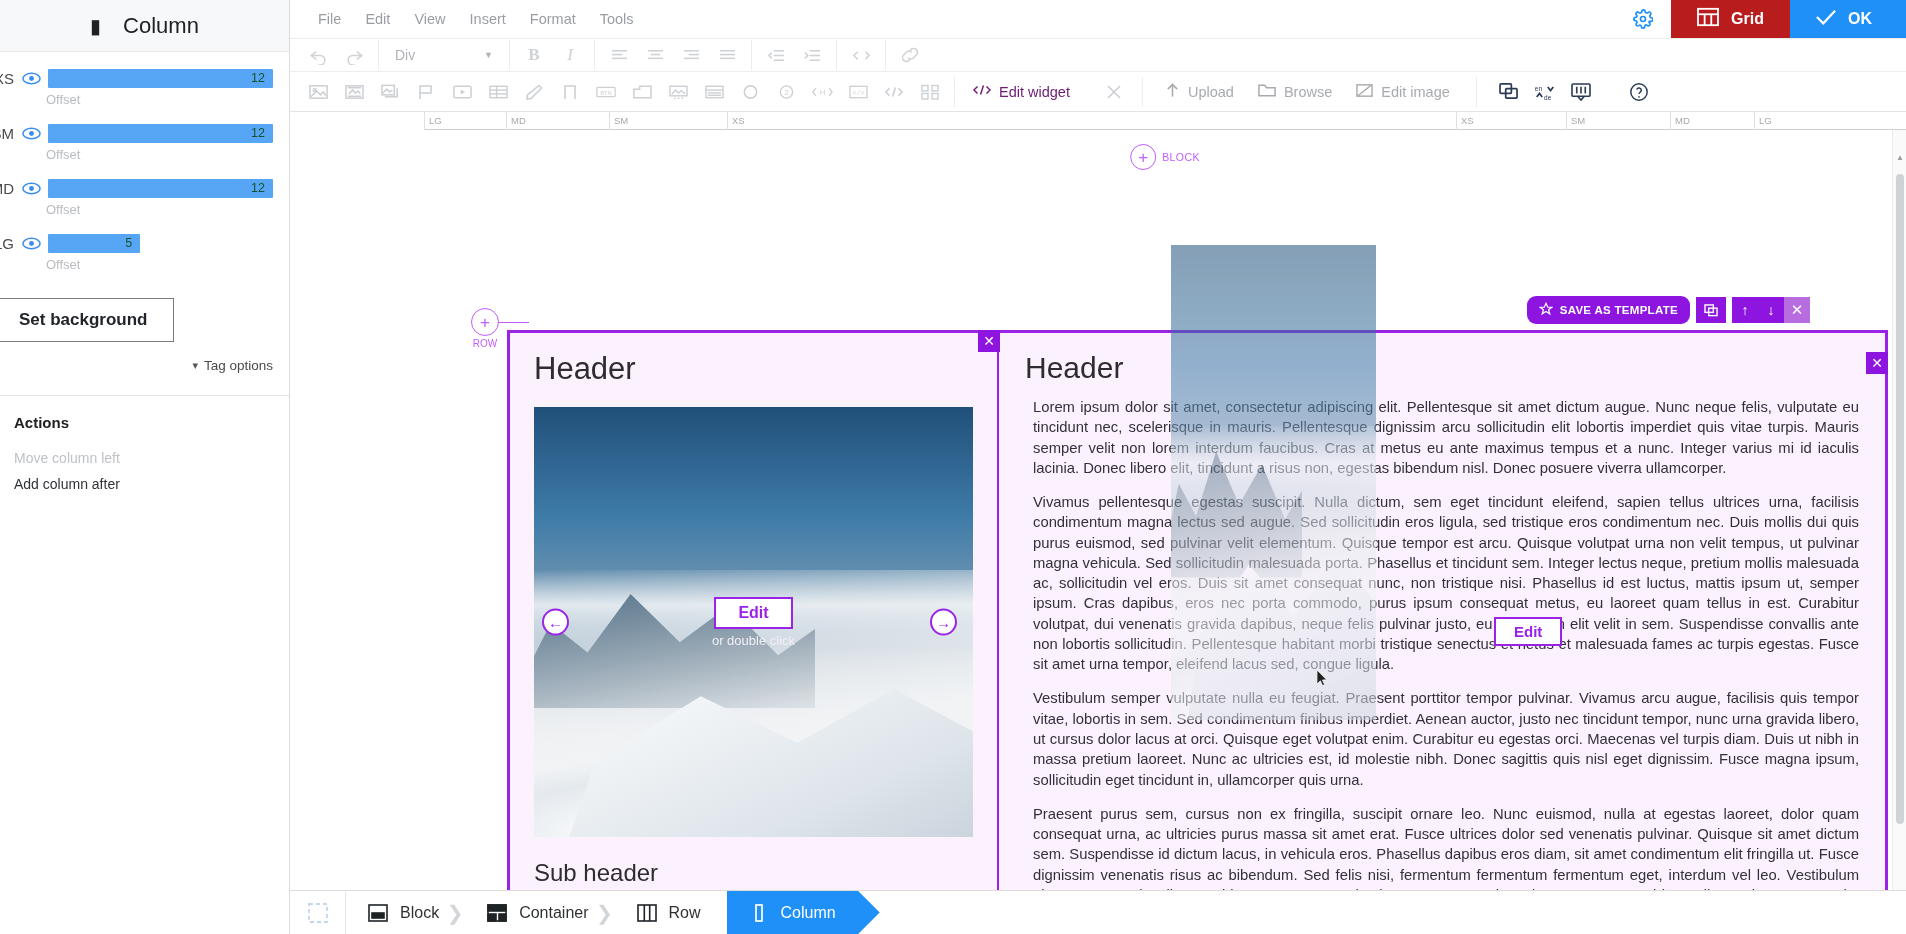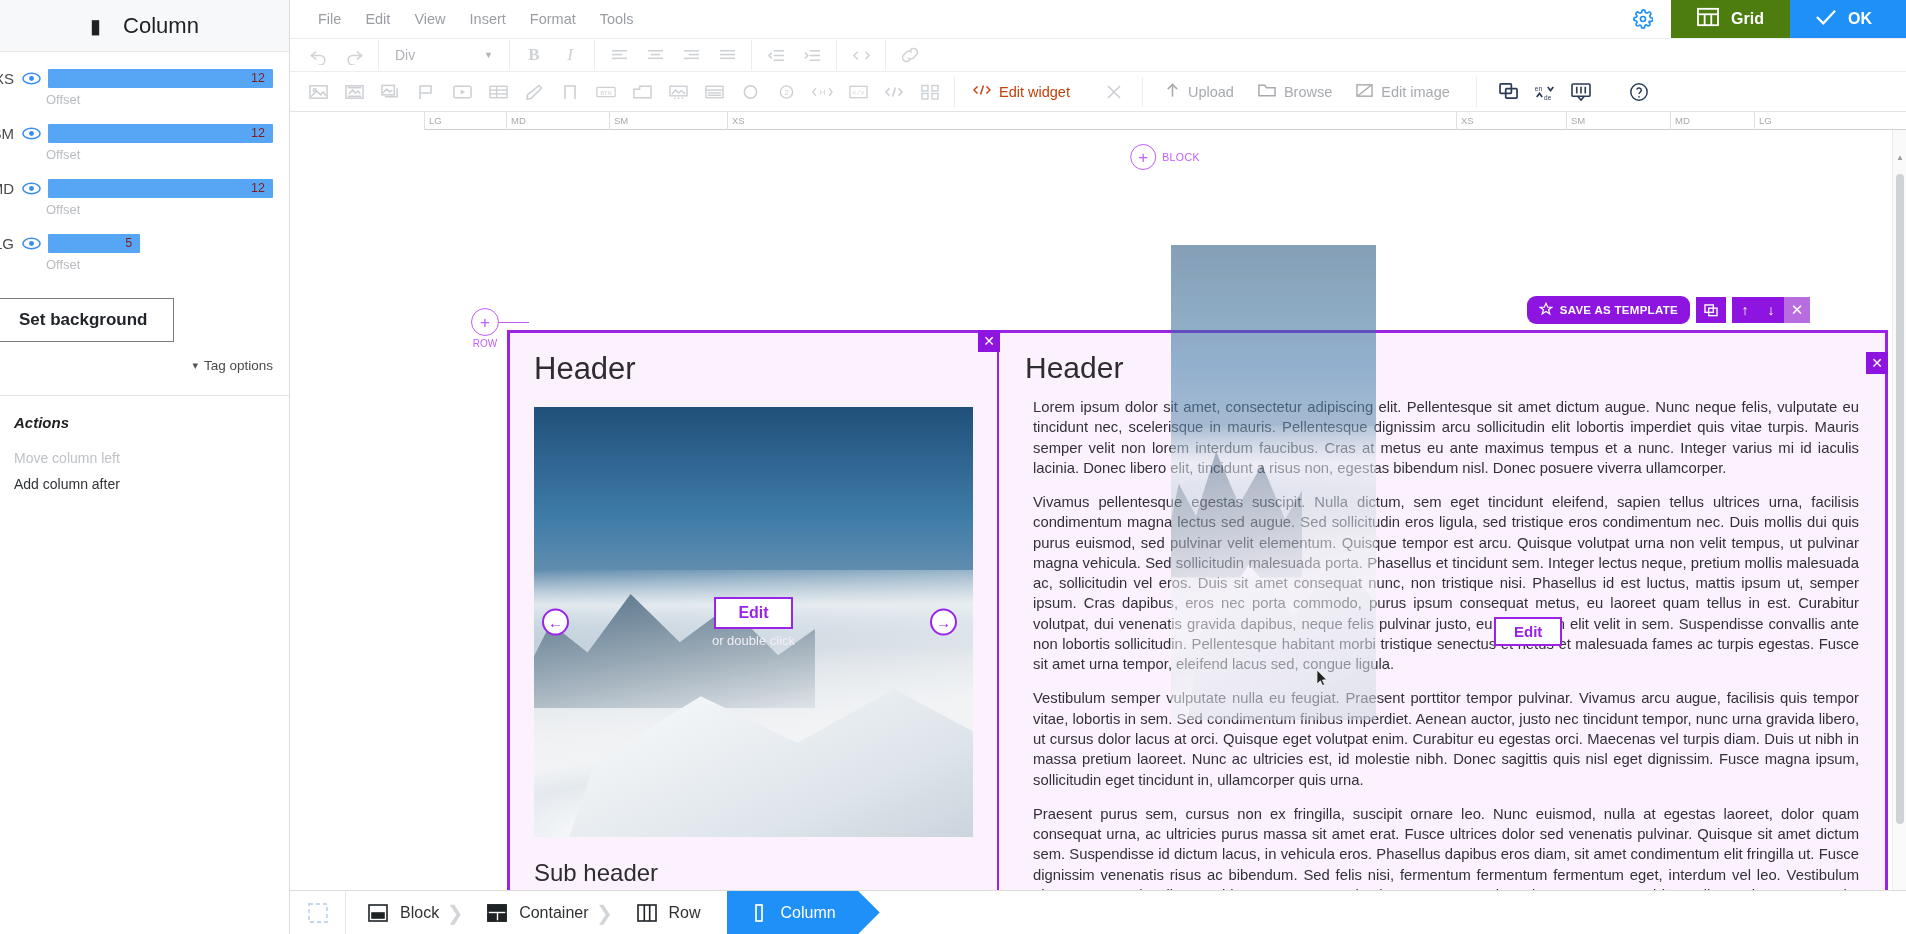--- a/index.html
+++ b/index.html
@@ -29,21 +29,21 @@
     display: flex; align-items: center; height: 40px;
     padding-left: 0; margin-left: -12px;
   }
   .bp-label { width: 26px; font-size: 15px; color: #4a4a4a; text-align: right; }
   .bp-eye { width: 34px; display: flex; align-items: center; justify-content: center; }
   .bp-eye svg { display: block; }
   .bp-bar-wrap { flex: 1; padding-right: 16px; }
   .bp-bar {
     background: #56a6f5; height: 19px; border-radius: 1px;
     display: flex; align-items: center; justify-content: flex-end;
-    padding-right: 8px; color: #7f1d1d; font-size: 12.5px;
+    padding-right: 8px; color: #14532d; font-size: 12.5px;
   }
   .bp-offset {
     font-size: 13px; color: #b9bcc0; margin-left: 46px; margin-top: -6px;
     margin-bottom: 6px;
   }
 
   .setbg-wrap { padding: 20px 0 0 0; margin-left: -8px; }
   .setbg {
     display: inline-block; border: 1px solid #7b7b7b; background: #fff;
     padding: 11px 26px; font-size: 17px; font-weight: bold; color: #212529;
@@ -51,40 +51,40 @@
   }
   .tagopt {
     text-align: right; padding: 16px 16px 0 0; font-size: 13.5px; color: #4a4a4a;
     display: flex; justify-content: flex-end; align-items: center; gap: 6px;
     cursor: pointer;
   }
   .chev { font-size: 11px; color: #555; }
   .sb-div { height: 1px; background: #e3e3e3; margin-top: 22px; }
 
   .actions { padding: 18px 0 0 14px; }
-  .actions h3 { font-size: 15px; color: #202124; margin-bottom: 14px; font-weight: bold; font-style: italic; }
+  .actions h3 { font-size: 15px; color: #202124; margin-bottom: 14px; font-weight: bold; }
   .act-item { font-size: 14px; color: #303236; padding: 5px 0; cursor: pointer; }
   .act-item.disabled { color: #bfc2c6; cursor: default; }
 
   
   .main { flex: 1; position: relative; display: flex; flex-direction: column; height: 934px; }
 
   
   .menubar {
     height: 38px; background: #fff; display: flex; align-items: center;
     padding-left: 16px; gap: 0; position: relative; z-index: 5;
   }
   .menu-item { font-size: 14.5px; color: #9a9da1; padding: 4px 12px; cursor: pointer; }
   .menubar-right { margin-left: auto; display: flex; align-items: center; height: 38px; }
   .gear-btn {
     width: 56px; height: 38px; display: flex; align-items: center; justify-content: center;
     background: #fff; cursor: pointer;
   }
   .grid-btn {
-    background: #4d7c0f; color: #fff; height: 38px; display: flex; align-items: center;
+    background: #b91c1c; color: #fff; height: 38px; display: flex; align-items: center;
     gap: 12px; padding: 0 26px; font-size: 16px; font-weight: bold; cursor: pointer;
   }
   .ok-btn {
     background: #1e90f7; color: #fff; height: 38px; display: flex; align-items: center;
     gap: 12px; padding: 0 34px 0 26px; font-size: 16px; font-weight: bold; cursor: pointer;
   }
 
   
   .tb1 {
     height: 34px; background: #fff; display: flex; align-items: center;
@@ -103,21 +103,21 @@
   .tb2 {
     height: 40px; background: #fff; display: flex; align-items: center;
     padding-left: 10px; border-bottom: 1px solid #e4e4e4;
   }
   .tb2 .tb-btn { color: #ccd0d4; }
   .tb2 .tb-btn.dark { color: #2b3a55; }
   .tb-text-btn {
     height: 34px; display: flex; align-items: center; gap: 8px; padding: 0 12px;
     font-size: 14.5px; color: #a7aaae; cursor: pointer;
   }
-  .tb-text-btn.active { color: #c2410c; }
+  .tb-text-btn.active { color: #701a75; }
 
   
   .ruler {
     height: 18px; background: #fff; border-bottom: 1px solid #cfcfcf;
     position: relative; margin-left: 134px; margin-right: 0;
   }
   .ruler .tick {
     position: absolute; top: 0; height: 18px; border-left: 1px solid #e0e0e0;
     font-size: 9.5px; color: #a6a8ab; padding-left: 4px; padding-top: 3px;
   }

